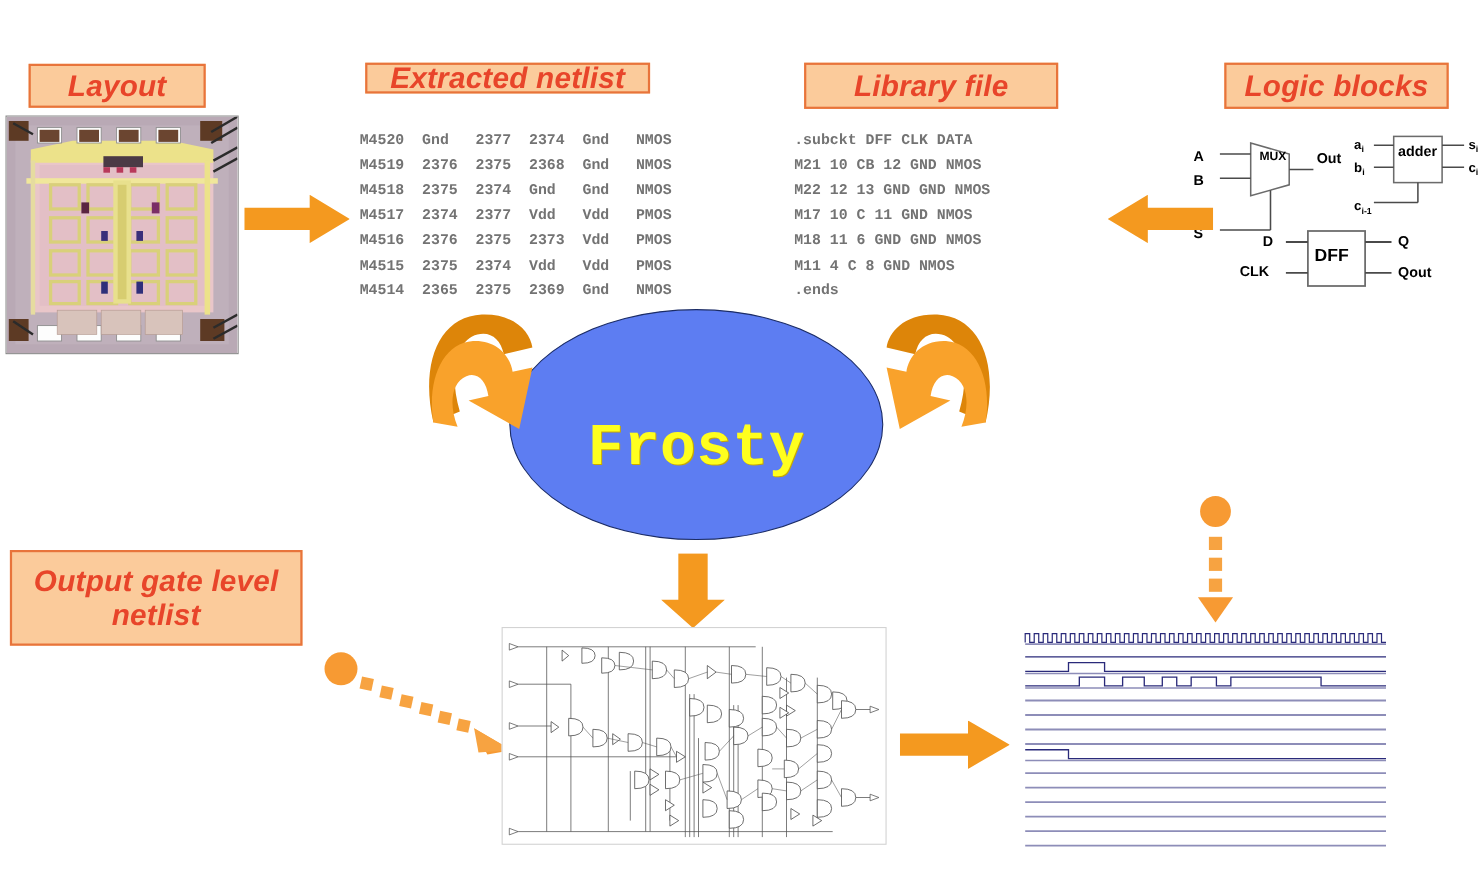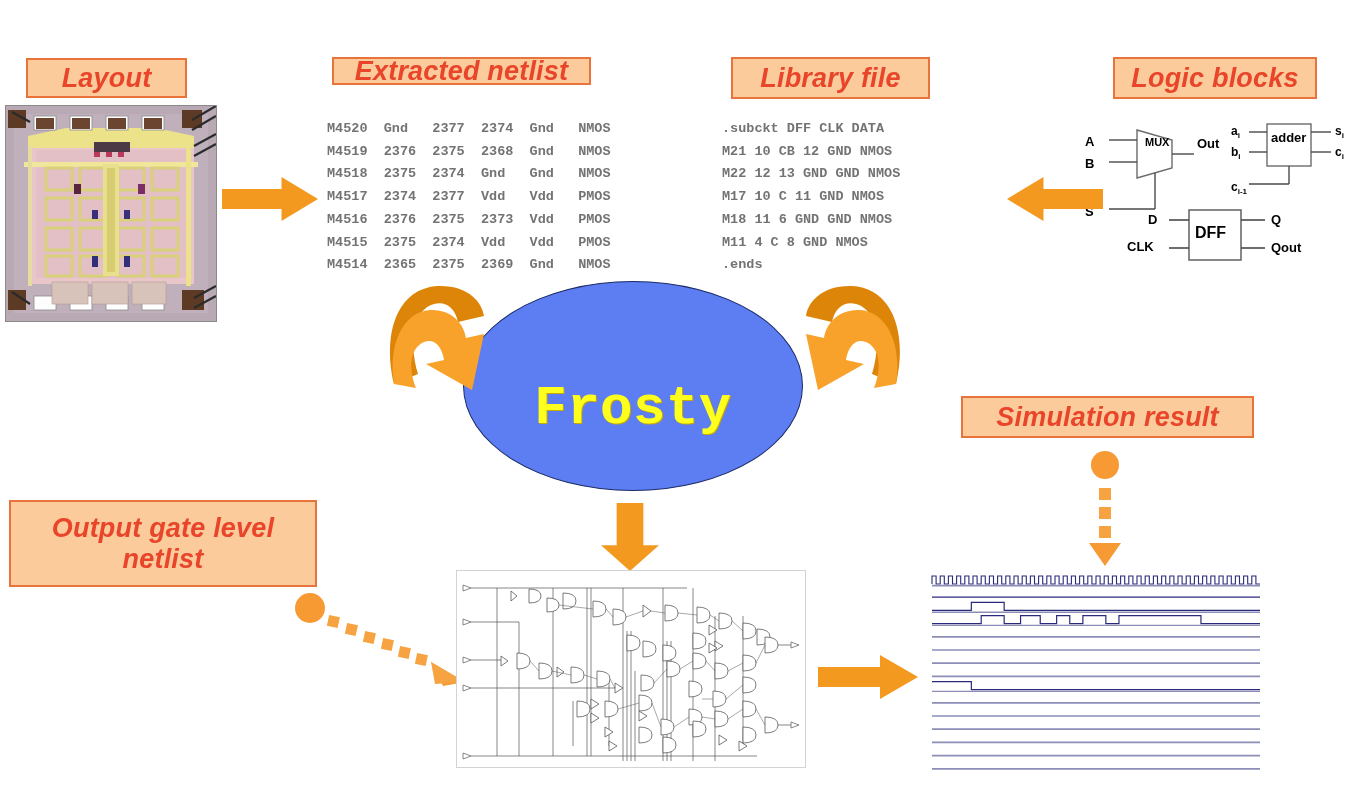--- a/index.html
+++ b/index.html
@@ -100,28 +100,27 @@
 </style>
 </head>
 <body>
 
 <div id="canvas">
 
   <div class="abs cap-box" style="left:26px; top:58px; width:161px; height:40px; font-size:27px;">Layout</div>
 
   <div class="abs cap-box" style="left:332px; top:57px; width:259px; height:28px; font-size:27px;">Extracted netlist</div>
 
-  <div class="abs cap-box" style="left:731px; top:57px; width:199px; height:42px; font-size:27px;">Library file</div>
+  <div class="abs cap-box" style="left:731px; top:57px; width:231px; height:42px; font-size:27px;">Library file</div>
 
   <div class="abs cap-box" style="left:1113px; top:57px; width:204px; height:42px; font-size:27px;">Logic blocks</div>
 
-  <div class="abs cap-box" style="left:9px; top:500px; width:308px; height:87px; font-size:27px; white-space:pre-line;">Output gate level
+  <div class="abs cap-box" style="left:9px; top:500px; width:266px; height:87px; font-size:27px; white-space:pre-line;">Output gate level
 netlist</div>
 
-  <div class="abs cap-box" style="left:961px; top:396px; width:293px; height:42px; font-size:27px;">Simulation result</div>
 
   <div class="abs" style="left:5px; top:105px; width:210px; height:215px; border:1px solid #8a8a8a; overflow:hidden;">
     <svg width="210" height="215" viewBox="0 0 210 215" style="display:block">
       <rect x="0" y="0" width="210" height="215" fill="#b9a9b5"></rect>
       <rect x="8" y="8" width="194" height="199" fill="#bfb0bb"></rect>
 
       <rect x="22" y="38" width="166" height="140" fill="#e9c6c9"></rect>
       <rect x="30" y="44" width="150" height="128" fill="#e3bfc6"></rect>
 
       <polygon points="22,30 60,22 150,22 188,30 188,42 22,42" fill="#ece28a"></polygon>

